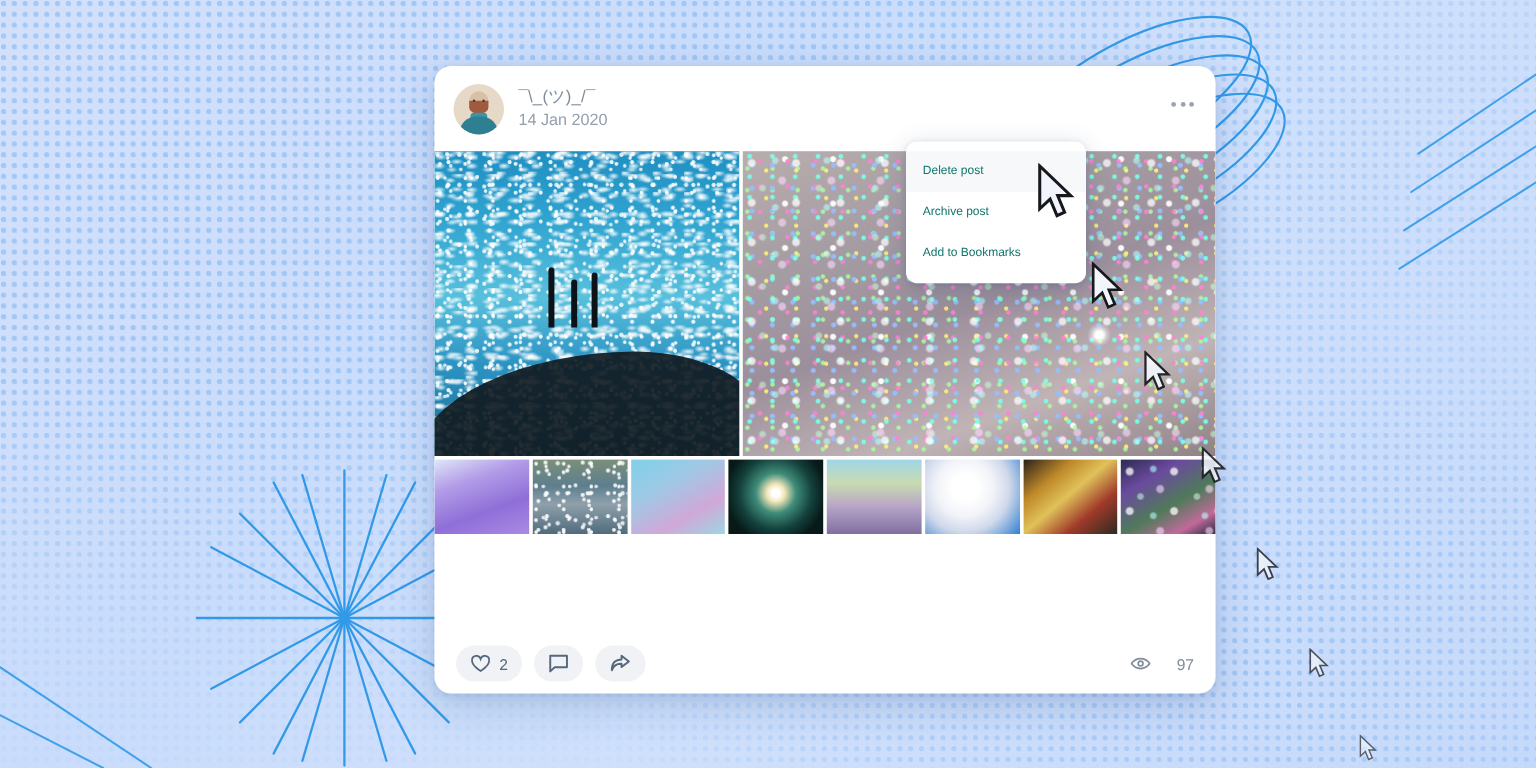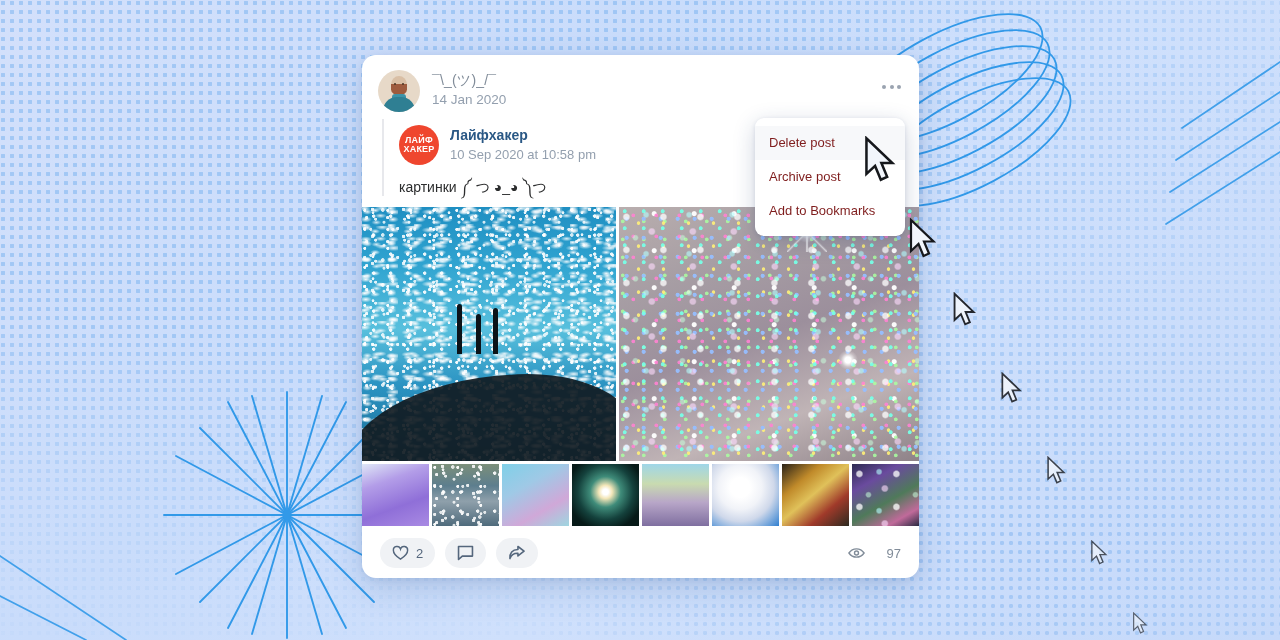--- a/index.html
+++ b/index.html
@@ -31,21 +31,21 @@
     background-size: 9px 9px;
     -webkit-mask-image: radial-gradient(ellipse 55% 60% at 82% 88%, #000 0%, rgba(0,0,0,0.6) 45%, rgba(0,0,0,0) 78%);
     mask-image: radial-gradient(ellipse 55% 60% at 82% 88%, #000 0%, rgba(0,0,0,0.6) 45%, rgba(0,0,0,0) 78%);
   }
   .deco { position: absolute; inset: 0; pointer-events: none; }
 
   
   #card {
     position: absolute;
     left: 362px; top: 55px;
-    width: 557px; height: 523px;
+    width: 651px; height: 523px;
     background: #ffffff;
     border-radius: 14px;
     box-shadow: 0 10px 34px rgba(40,80,140,0.20), 0 2px 7px rgba(40,80,140,0.10);
     overflow: hidden;
   }
   .card-head {
     display: flex; align-items: flex-start;
     padding: 15px 16px 0 16px;
     position: relative;
     height: 60px;
@@ -217,21 +217,21 @@
   #menu {
     position:absolute; left: 755px; top: 118px;
     width: 150px;
     background:#fff;
     border-radius: 9px;
     box-shadow: 0 6px 22px rgba(30,60,110,0.22), 0 1px 4px rgba(30,60,110,0.12);
     padding: 8px 0;
     overflow:hidden;
   }
   .mi {
-    font-size: 13px; color: #7f1d1d;
+    font-size: 10px; color: #0f766e;
     padding: 8px 14px; line-height: 18px;
     cursor: pointer; white-space: nowrap;
   }
   .mi.hl { background: #f7f8fa; }
 
   
   .cur { position:absolute; }
 </style>
 </head>
 <body>
@@ -301,33 +301,20 @@
         <div class="head-name">¯\_(ツ)_/¯</div>
         <div class="head-date">14 Jan 2020</div>
       </div>
       <div id="more-btn">
         <i></i>
         <i></i>
         <i></i>
       </div>
     </div>
 
-    <div class="repost">
-      <div class="rp-head">
-        <div class="rp-logo">
-          <span>ЛАЙФ</span>
-          <span>ХАКЕР</span>
-        </div>
-        <div class="rp-meta">
-          <div class="rp-name">Лайфхакер</div>
-          <div class="rp-date">10 Sep 2020 at 10:58 pm</div>
-        </div>
-      </div>
-      <div class="rp-text">картинки  ༼ つ ◕_◕ ༽つ</div>
-    </div>
 
     <div class="gallery">
       <div class="g-row1">
         <div class="ph p1">
           <div class="foam"></div>
           <div class="sparkle"></div>
           <div class="headland"></div>
           <div class="ppl">
               <i></i>
               <i></i>

